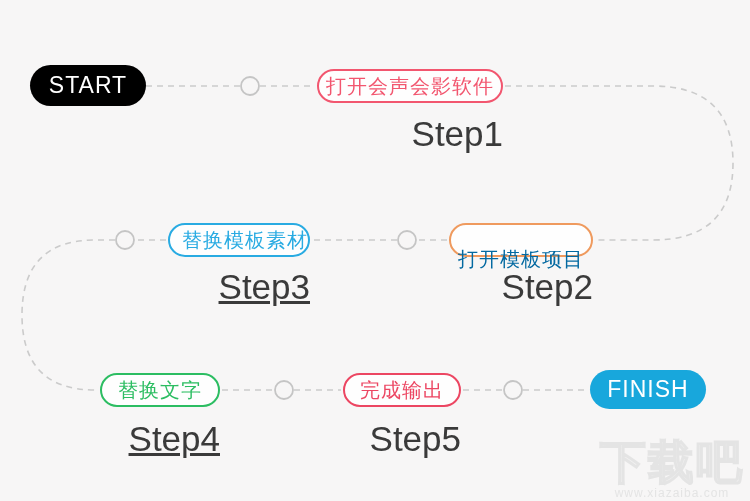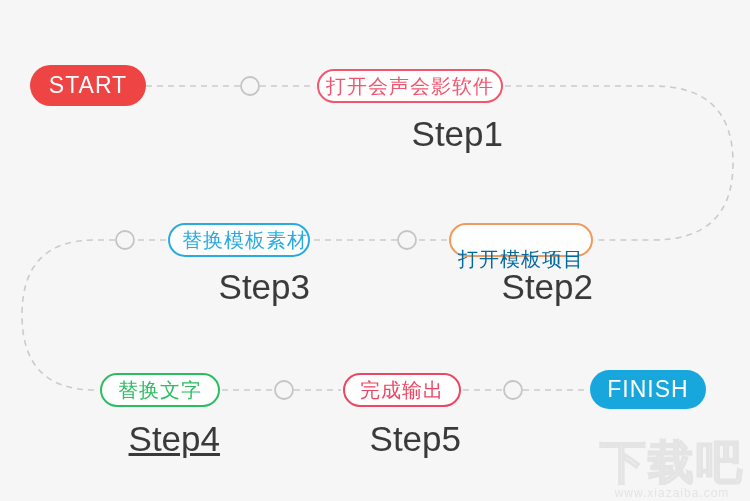--- a/index.html
+++ b/index.html
@@ -28,21 +28,21 @@
   .pill.p1{left:317px;top:69px;width:186px;}
   .pill.p2{left:449px;top:223px;width:144px;}
   .pill.p3{left:168px;top:223px;width:142px;}
   .pill.p4{left:100px;top:373px;width:120px;}
   .pill.p5{left:343px;top:373px;width:118px;}
   .step-label{
     position:absolute;text-align:right;color:#3a3a3a;font-size:35px;
   }
   .step-label.l1{left:317px;width:186px;top:114px;}
   .step-label.l2{left:449px;width:144px;top:267px;}
-  .step-label.l3{left:168px;width:142px;top:267px;}
+  .step-label.l3{left:168px;width:142px;top:267px;text-decoration:underline;}
   .step-label.l4{left:100px;width:120px;top:419px;text-decoration:underline;}
   .step-label.l5{left:343px;width:118px;top:419px;}
   .watermark{
     position:absolute;right:6px;bottom:2px;text-align:center;line-height:1;
     user-select:none;
   }
   .watermark .wm-title{
     font-size:46px;font-weight:bold;letter-spacing:2px;
     color:rgba(0,0,0,0.02);
     -webkit-text-stroke:1.5px #e4e4e4;
@@ -72,21 +72,21 @@
     </g>
     <g class="node-group" style="color: rgb(197, 197, 197);">
       <circle class="node" cx="250" cy="86" r="9"></circle>
       <circle class="node" cx="407" cy="240" r="9"></circle>
       <circle class="node" cx="125" cy="240" r="9"></circle>
       <circle class="node" cx="284" cy="390" r="9"></circle>
       <circle class="node" cx="513" cy="390" r="9"></circle>
     </g>
   </svg>
 
-  <div class="terminal start" style="background-color: #ef4444;">START</div>
+  <div class="terminal start" style="background-color: #000000;">START</div>
 
   <div class="pill p1" style="border-color: rgb(242, 86, 111);">
     <span style="color: rgb(242, 86, 111);">打开会声会影软件</span>
   </div>
   <div class="step-label l1" style="color: rgb(58, 58, 58);">Step1</div>
 
   <div class="pill p2" style="border-color: rgb(239, 154, 94);">
     <span style="color: #0369a1; margin-top: 38px;">打开模板项目</span>
   </div>
   <div class="step-label l2" style="color: rgb(58, 58, 58);">Step2</div>

